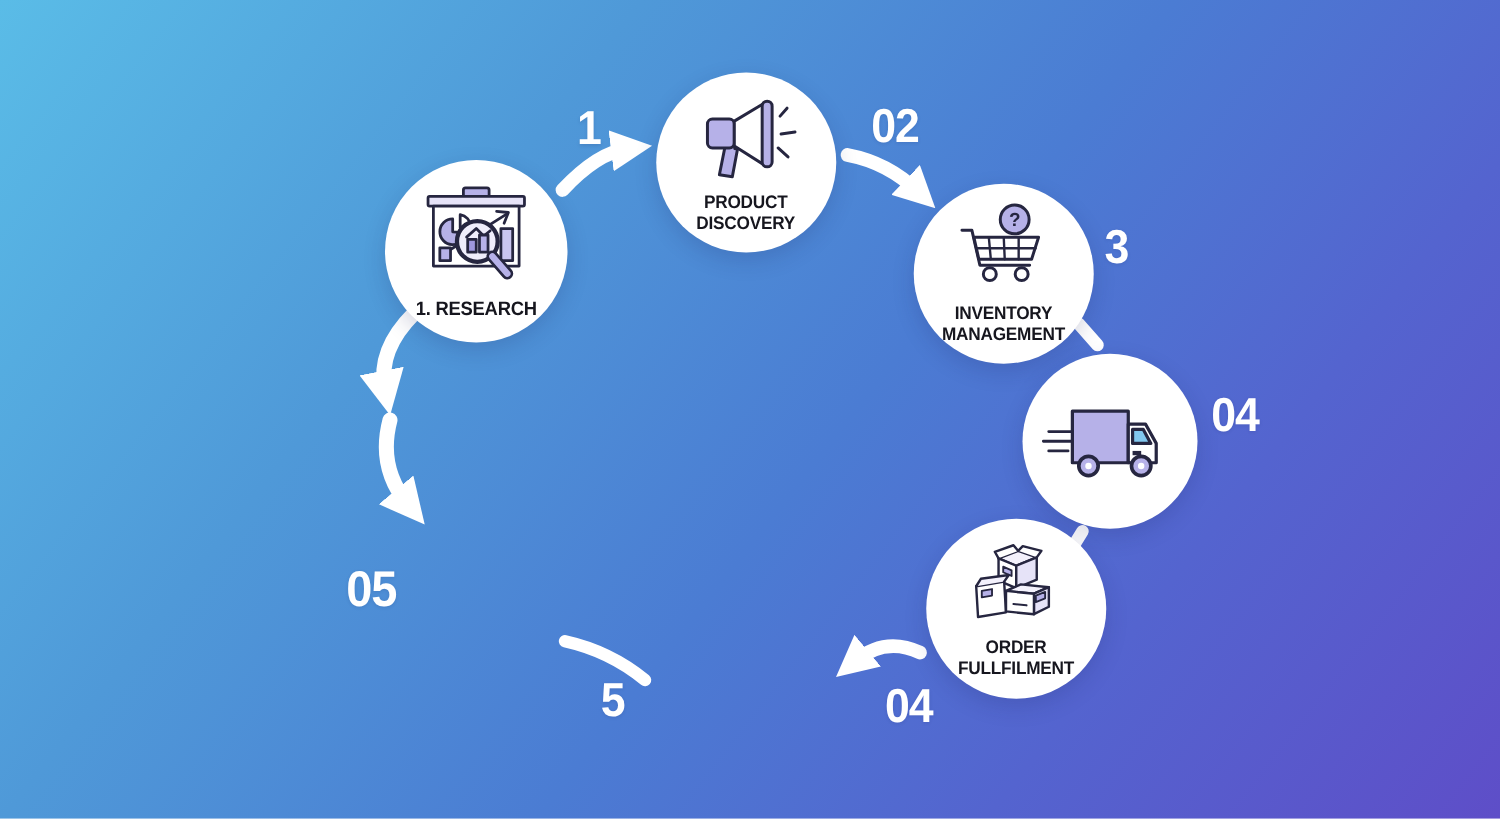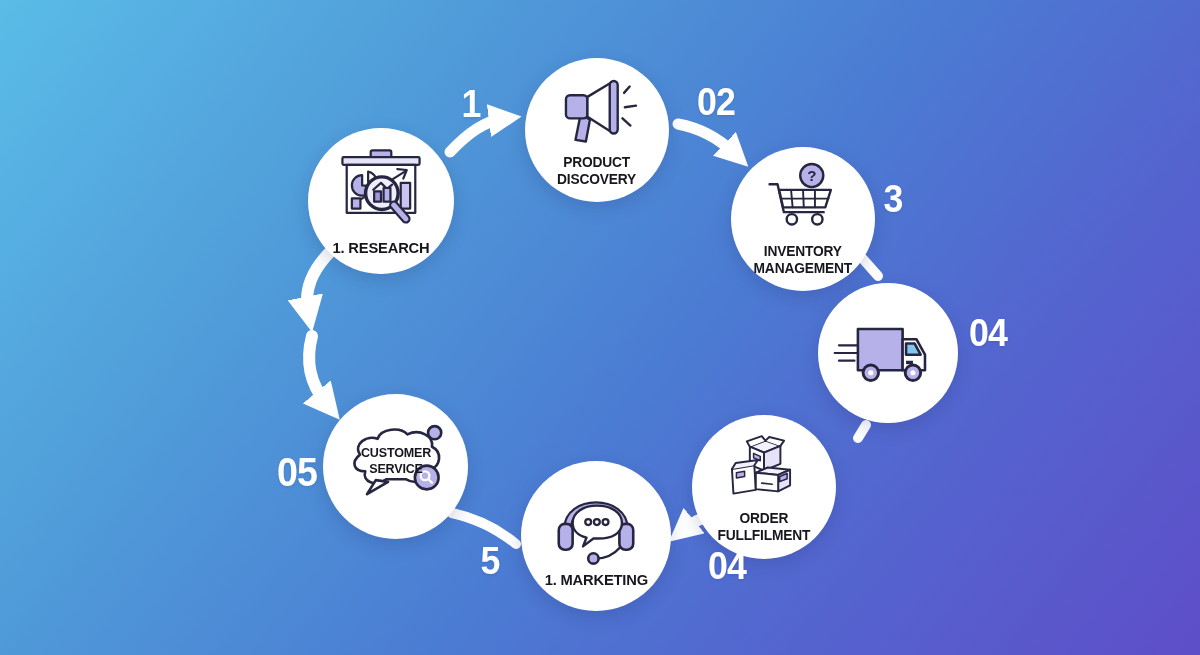--- a/index.html
+++ b/index.html
@@ -118,21 +118,21 @@
         <path d="M86 39 H96 L103 52 H86 Z" fill="#82c7ee"></path>
         <rect x="86" y="59" width="8" height="4" fill="#262640" stroke="none"></rect>
         <circle cx="45" cy="73" r="9" fill="#b6b1e8" stroke-width="3.4"></circle>
         <circle cx="45" cy="73" r="3" fill="#ffffff" stroke="none"></circle>
         <circle cx="94" cy="73" r="9" fill="#b6b1e8" stroke-width="3.4"></circle>
         <circle cx="94" cy="73" r="3" fill="#ffffff" stroke="none"></circle>
       </g>
     </svg>
   </div>
 
-  <div class="node" style="left:692px;top:415px;width:144px;height:144px">
+  <div class="node" style="left:741px;top:415px;width:144px;height:144px">
     <svg class="ic" width="82" height="76" viewBox="0 0 110 100">
       <g fill="none" stroke="#262640" stroke-width="2.6" stroke-linejoin="round" stroke-linecap="round">
 
         <path d="M36 20 L57 12 L77 19 L55 28 Z" fill="#f3f1fc"></path>
         <path d="M36 20 L32 13 L52 6 L57 12" fill="#ffffff"></path>
         <path d="M77 19 L82 12 L62 7 L57 12" fill="#ffffff"></path>
         <path d="M36 20 L55 28 L55 52 L36 44 Z" fill="#ffffff"></path>
         <path d="M55 28 L77 19 L77 43 L55 52 Z" fill="#e6e3f8"></path>
         <path d="M41 29 l9 4 v6 l-9 -4 z" fill="#b6b1e8" stroke-width="2"></path>
 
@@ -144,53 +144,21 @@
         <path d="M74 58 L90 51 L90 72 L74 80 Z" fill="#e6e3f8"></path>
         <path d="M44 55 L74 58 L74 80 L44 77 Z" fill="#ffffff"></path>
         <path d="M76 60 l10 -4 v7 l-10 4 z" fill="#b6b1e8" stroke-width="2"></path>
         <path d="M52 69 l14 1.5" stroke-width="2.2"></path>
       </g>
     </svg>
     <div class="lbl small">ORDER
 FULLFILMENT</div>
   </div>
 
-  <div class="node" style="left:521px;top:461px;width:150px;height:150px">
-    <svg class="ic" width="96" height="84" viewBox="0 0 110 97">
-      <g fill="none" stroke="#262640" stroke-width="3" stroke-linejoin="round" stroke-linecap="round">
-        <path d="M22 52 C22 16 88 16 88 52" stroke-width="10"></path>
-        <path d="M22 52 C22 16 88 16 88 52" stroke="#b6b1e8" stroke-width="5"></path>
-        <rect x="12" y="46" width="16" height="30" rx="7" fill="#b6b1e8"></rect>
-        <rect x="82" y="46" width="16" height="30" rx="7" fill="#b6b1e8"></rect>
-        <path d="M56 25 C73 25 85 33 85 45 C85 57 73 63 58 63 L52 63 L40 72 L44 62 C33 59 28 52 28 45 C28 33 40 25 56 25 Z" fill="#ffffff" stroke-width="2.8"></path>
-        <circle cx="46" cy="44" r="3.4" stroke-width="2.6"></circle>
-        <circle cx="56" cy="44" r="3.4" stroke-width="2.6"></circle>
-        <circle cx="66" cy="44" r="3.4" stroke-width="2.6"></circle>
-        <path d="M55 86 C68 86 76 81 83 73" stroke-width="2.8"></path>
-        <circle cx="52" cy="86" r="6" fill="#b6b1e8"></circle>
-      </g>
-    </svg>
-    <div class="lbl big">1. MARKETING</div>
-  </div>
 
-  <div class="node" style="left:323px;top:394px;width:145px;height:145px">
-    <svg class="ic" width="132" height="101" viewBox="0 0 150 115">
-      <g fill="none" stroke="#262640" stroke-width="3" stroke-linejoin="round" stroke-linecap="round">
-        <path d="M104 29 L114 23" stroke-width="2.6"></path>
-        <circle cx="119" cy="19" r="7.5" fill="#b6b1e8"></circle>
-        <path d="M34 44 C26 32 42 21 54 26 C58 14 80 12 88 21 C102 14 118 23 116 35 C128 41 126 57 114 61 C114 73 98 79 86 72 L64 72 C52 81 36 75 40 63 C26 63 24 52 34 44 Z" fill="#ffffff"></path>
-        <path d="M52 73 L42 89 L66 75 Z" fill="#ffffff"></path>
-        <circle cx="110" cy="70" r="13.5" fill="#b6b1e8"></circle>
-        <circle cx="108" cy="68" r="5" stroke="#ffffff" stroke-width="2.6"></circle>
-        <path d="M112 72 L116 76" stroke="#ffffff" stroke-width="2.6"></path>
-      </g>
-    </svg>
-    <div class="bubble-text">CUSTOMER
-SERVICE</div>
-  </div>
 
   <div class="num" style="left:471px;top:104px">1</div>
   <div class="num" style="left:716px;top:102px">02</div>
   <div class="num" style="left:893px;top:199px">3</div>
   <div class="num" style="left:988px;top:333px">04</div>
   <div class="num" style="left:727px;top:566px">04</div>
   <div class="num" style="left:490px;top:561px">5</div>
   <div class="num" style="left:297px;top:472px;font-size:40px">05</div>
 
 </div>

